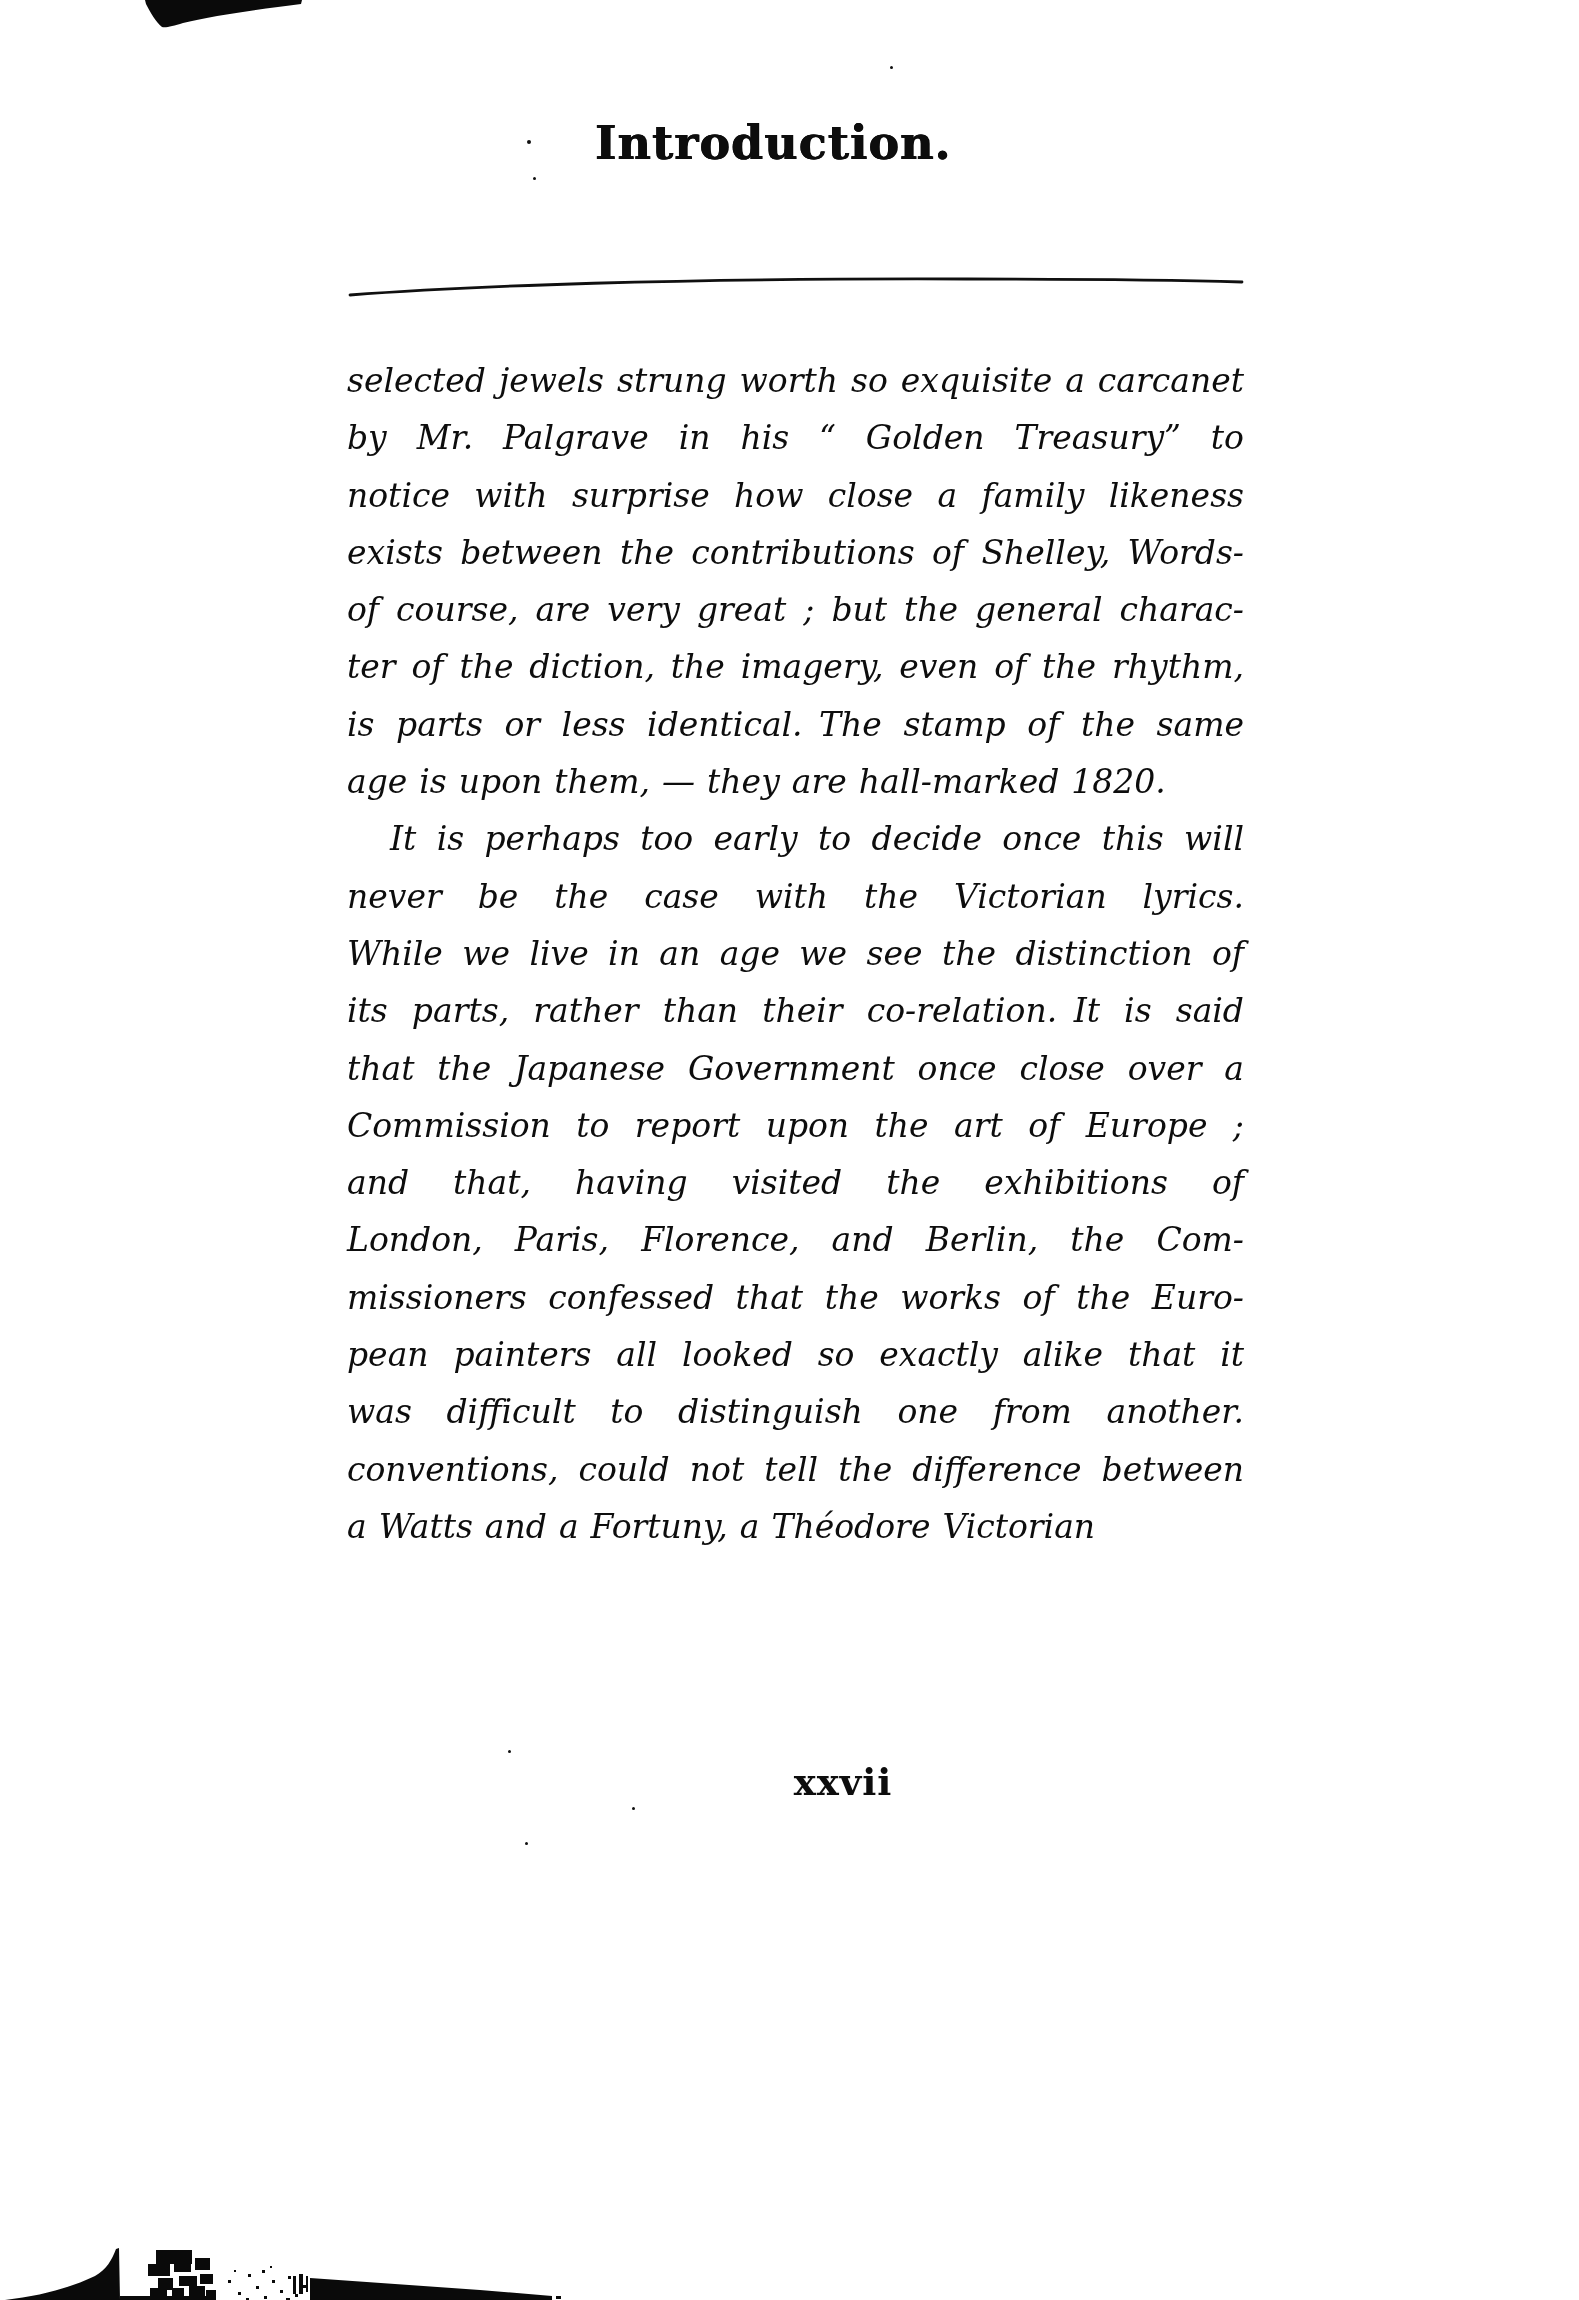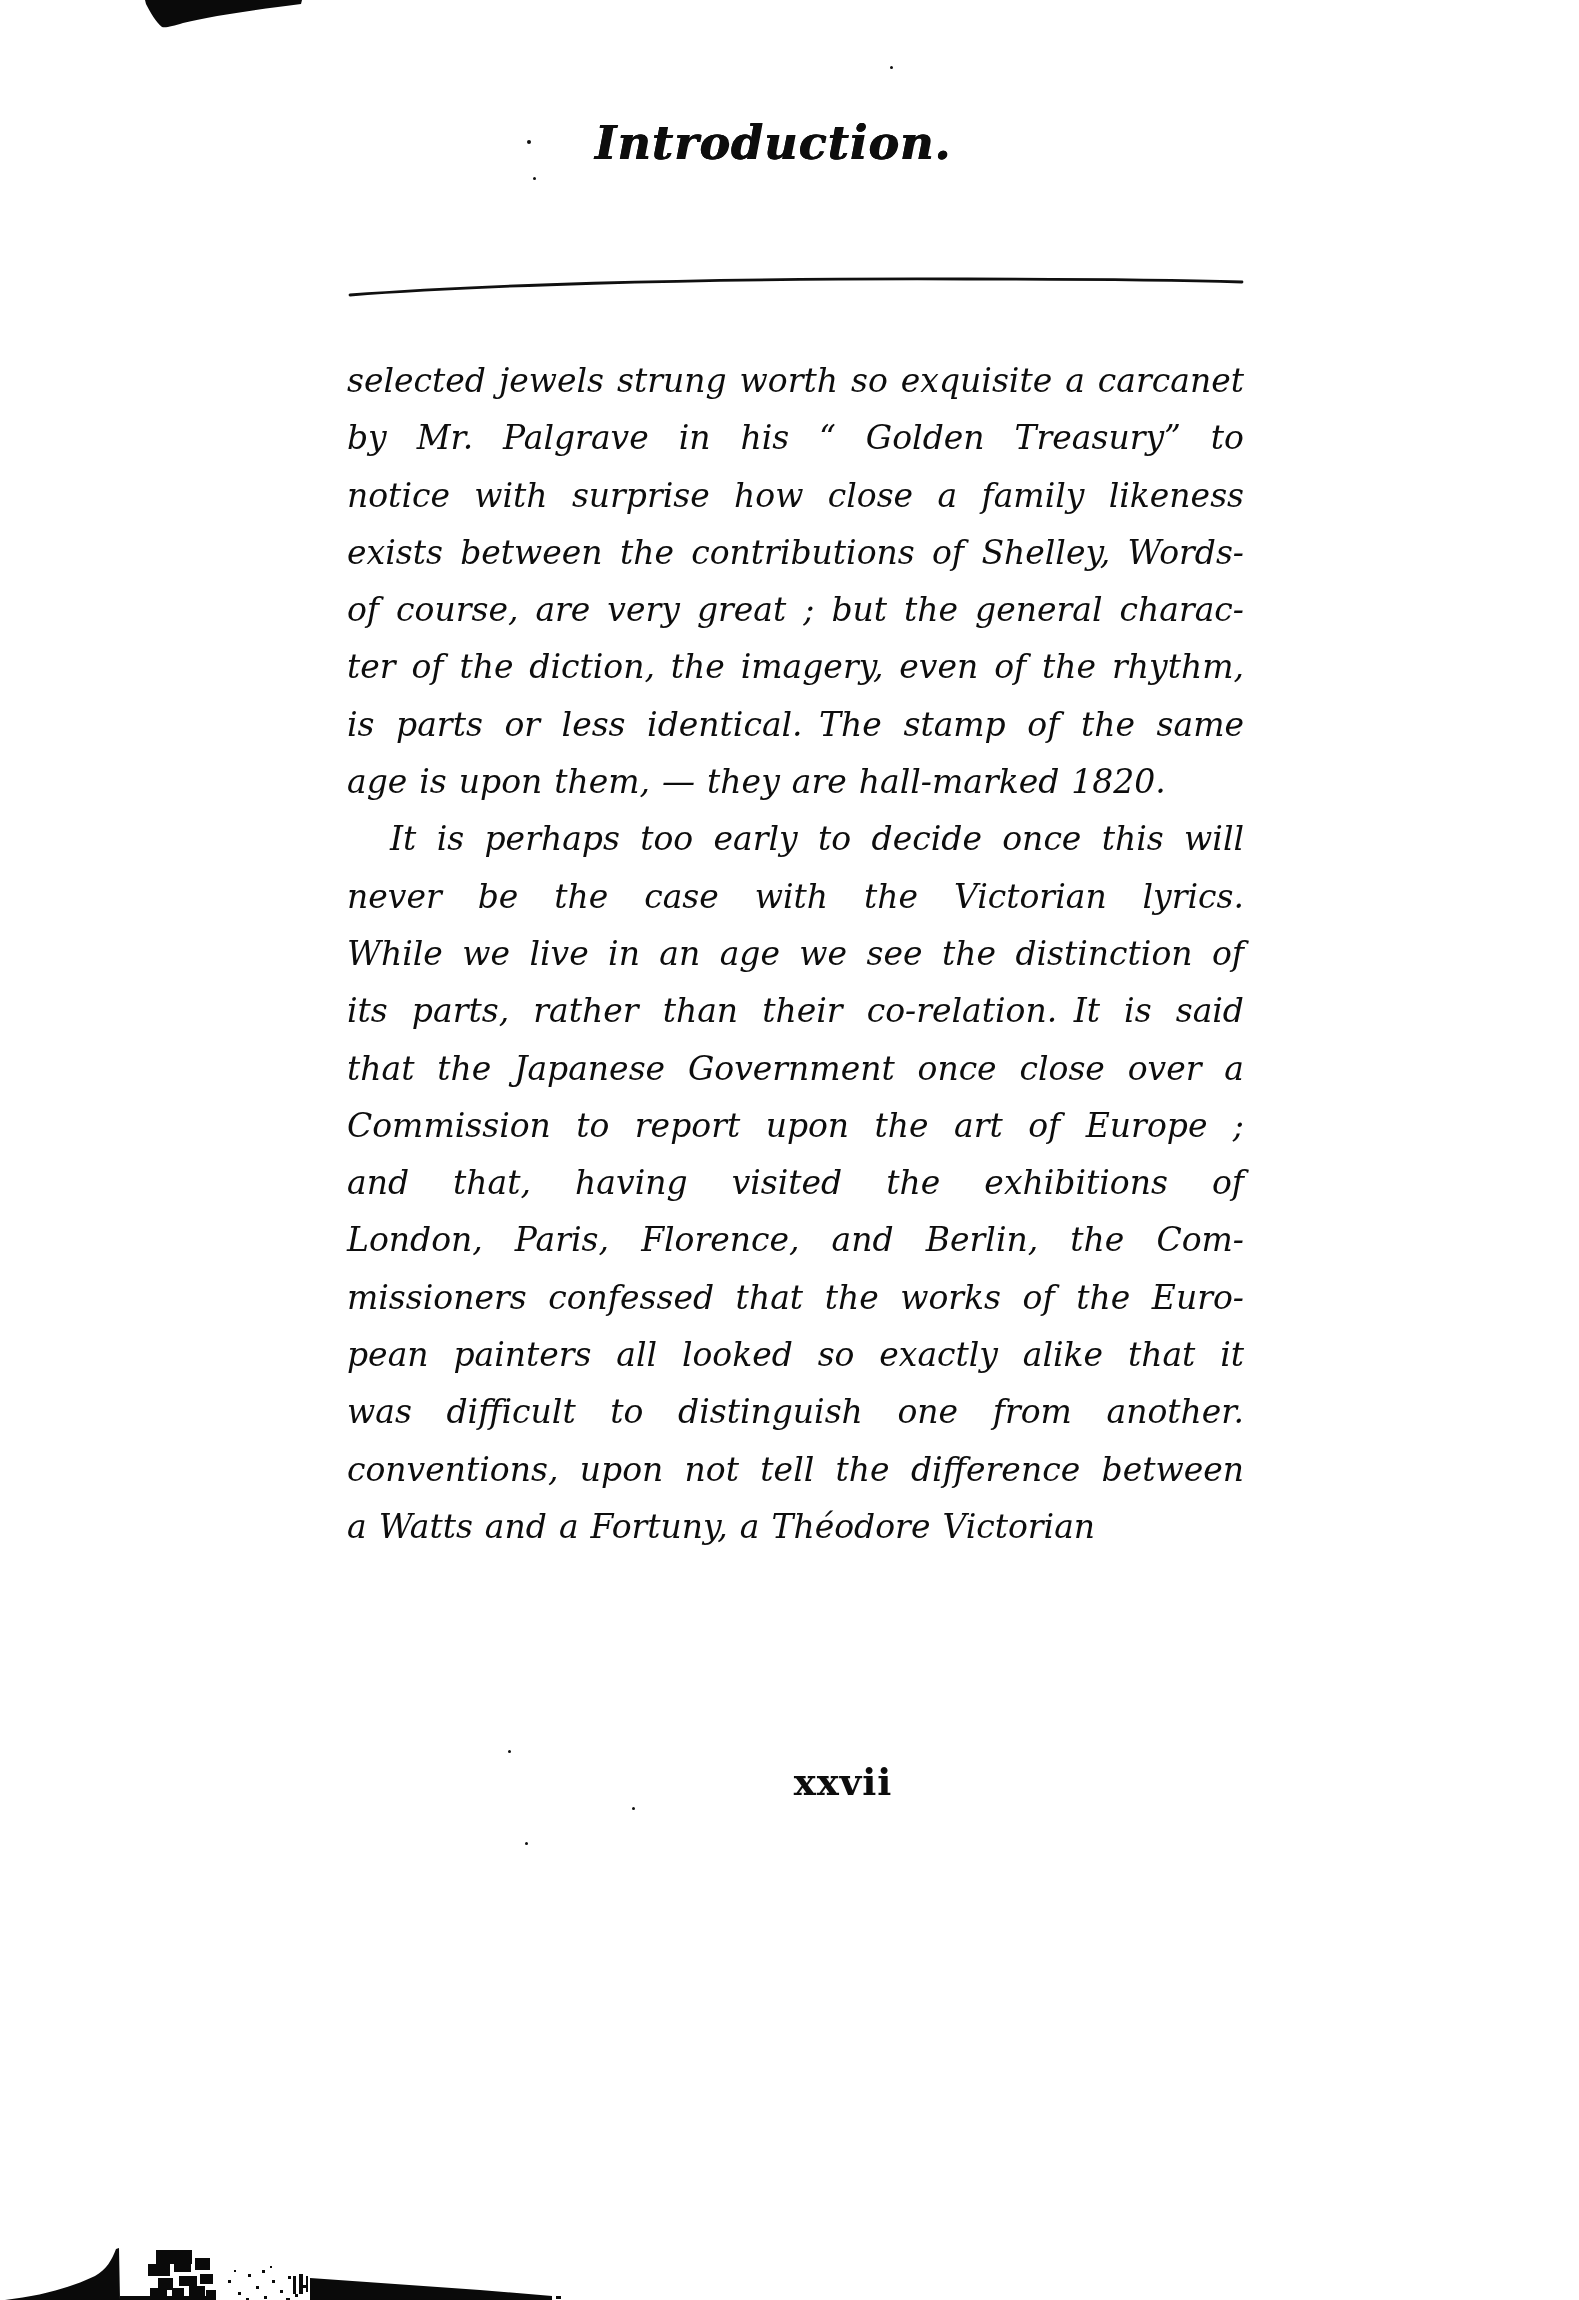--- a/index.html
+++ b/index.html
@@ -17,21 +17,20 @@
     text-align:center;
     transform:translateX(-22px);
   }
   .heading{
     display:inline-block;
     font-family:"DejaVu Serif", serif;
     font-weight:bold;
     font-size:46px;
     letter-spacing:1px;
     text-shadow:0.8px 0 0 currentColor, 0 0.4px 0 currentColor;
-    font-style:italic;
   }
   .title-rule{position:absolute;left:347px;top:274px;}
   
   .body-text{
     position:absolute;left:347px;top:352px;width:897px;
     font-style:italic;
     font-size:33px;
     line-height:57.3px;
     word-spacing:1.5px;
   }
@@ -85,21 +84,21 @@
     <div class="text-line">never be the case with the Victorian lyrics.</div>
     <div class="text-line">While we live in an age we see the distinction of</div>
     <div class="text-line">its parts, rather than their co-relation. It is said</div>
     <div class="text-line">that the Japanese Government once close over a</div>
     <div class="text-line">Commission to report upon the art of Europe ;</div>
     <div class="text-line">and that, having visited the exhibitions of</div>
     <div class="text-line">London, Paris, Florence, and Berlin, the Com-</div>
     <div class="text-line">missioners confessed that the works of the Euro-</div>
     <div class="text-line">pean painters all looked so exactly alike that it</div>
     <div class="text-line">was difficult to distinguish one from another.</div>
-    <div class="text-line">conventions, upon not tell the difference between</div>
+    <div class="text-line">conventions, could not tell the difference between</div>
     <div class="text-line no-just">a Watts and a Fortuny, a Théodore Victorian</div>
   </div>
 
   <div class="page-number">xxvii</div>
 
   <div class="speck" style="left:527px;top:140px;width:4px;height:4px;"></div>
   <div class="speck" style="left:533px;top:177px;width:3px;height:3px;"></div>
   <div class="speck" style="left:890px;top:66px;width:3px;height:3px;"></div>
   <div class="speck" style="left:508px;top:1750px;width:3px;height:3px;"></div>
   <div class="speck" style="left:632px;top:1807px;width:3px;height:3px;"></div>

